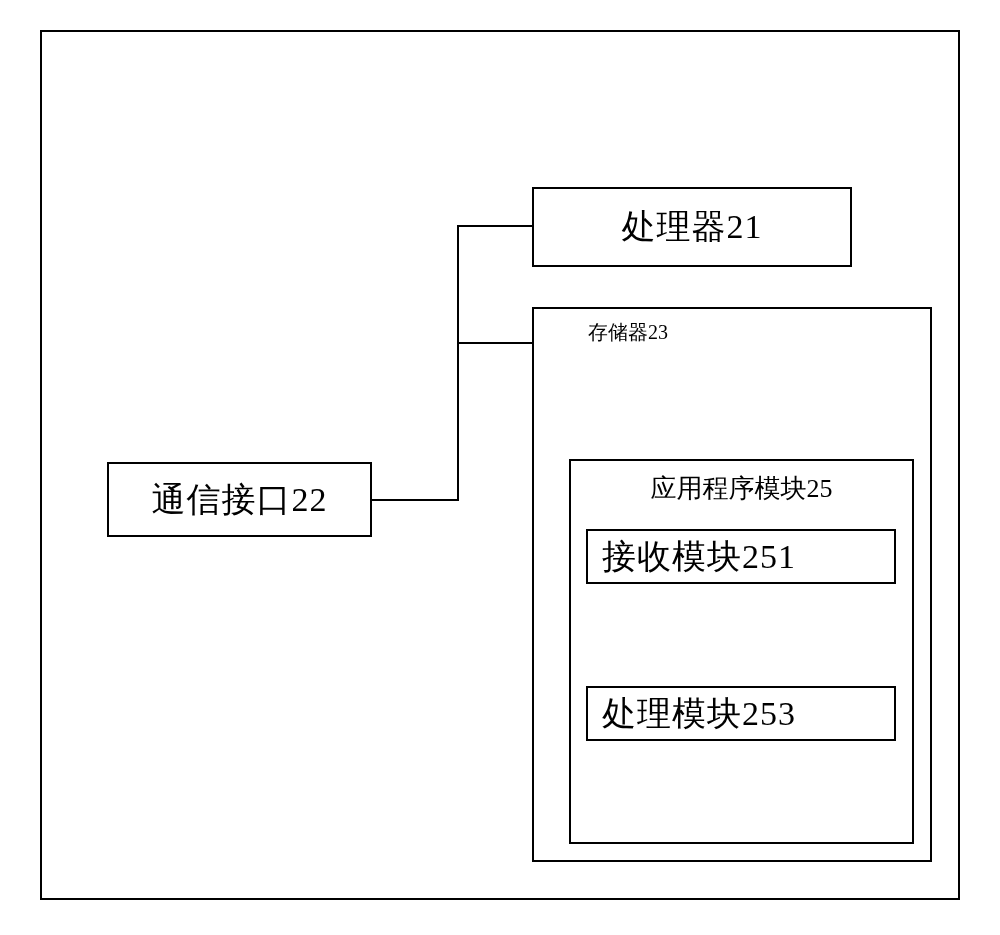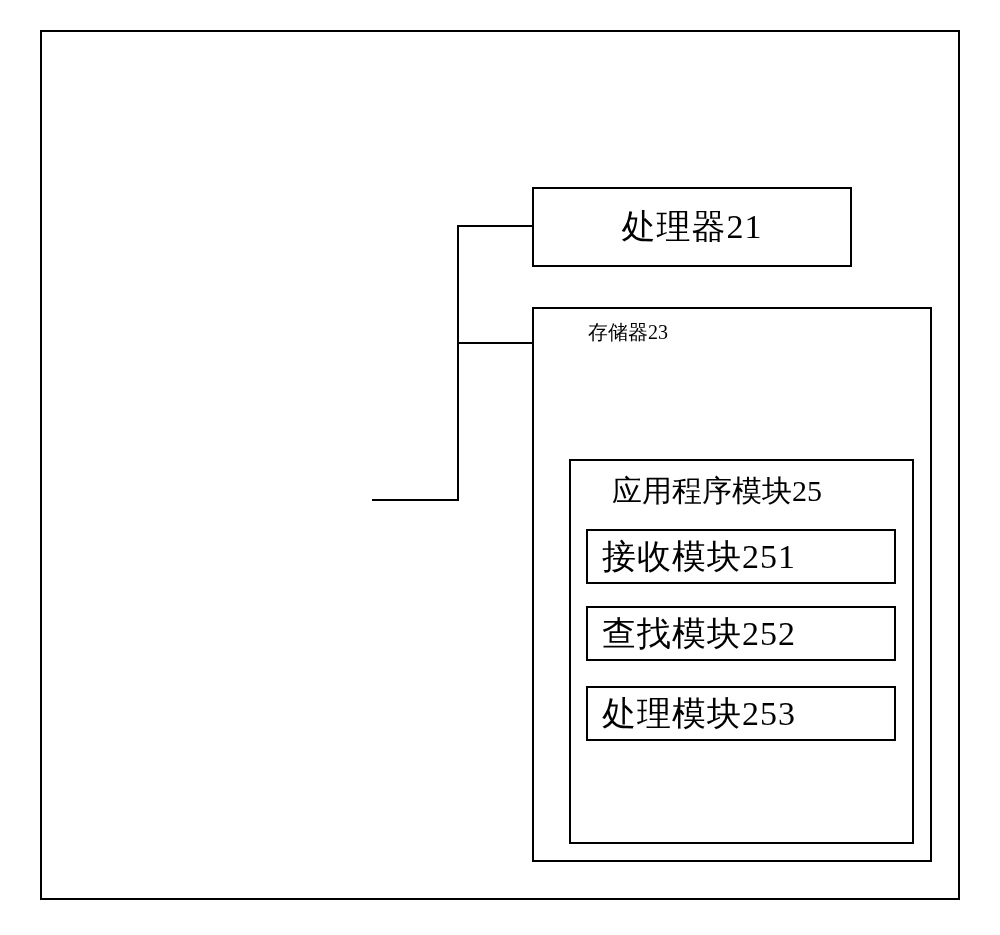--- a/index.html
+++ b/index.html
@@ -83,23 +83,22 @@
     left: 35px;
     top: 150px;
     width: 345px;
     height: 385px;
   }
   .appmod-title {
     position: absolute;
     left: 0;
     right: 0;
     top: 10px;
-    text-align: left;
-    font-size: 30px;
-    margin-left: 41px;
+    text-align: center;
+    font-size: 26px;
   }
   
   .sub {
     left: 15px;
     width: 310px;
     height: 55px;
     border: 2.5px solid #000;
   }
   .sub .label { padding-left: 14px; }
   .sub1 { top: 68px; }
@@ -136,38 +135,38 @@
   <div class="line h-proc"></div>
   <div class="line h-comm"></div>
   <div class="line h-mem"></div>
 
   <div class="box processor">
     <div class="center-label">
         <span class="label">处理器21</span>
       </div>
   </div>
 
+  <div class="box comm">
+    <div class="center-label">
+        <span class="label">通信接口22</span>
+      </div>
+  </div>
 
   <div class="box memory">
     <div class="memory-title">存储器23</div>
 
 
     <div class="box appmod">
       <div class="appmod-title">应用程序模块25</div>
 
       <div class="box sub sub1">
         <div class="left-label">
             <span class="label">接收模块251</span>
           </div>
       </div>
-      <div class="box sub sub2">
-        <div class="left-label">
-            <span class="label">查找模块252</span>
-          </div>
-      </div>
       <div class="box sub sub3">
         <div class="left-label">
             <span class="label">处理模块253</span>
           </div>
       </div>
     </div>
   </div>
 
 </div>
 

